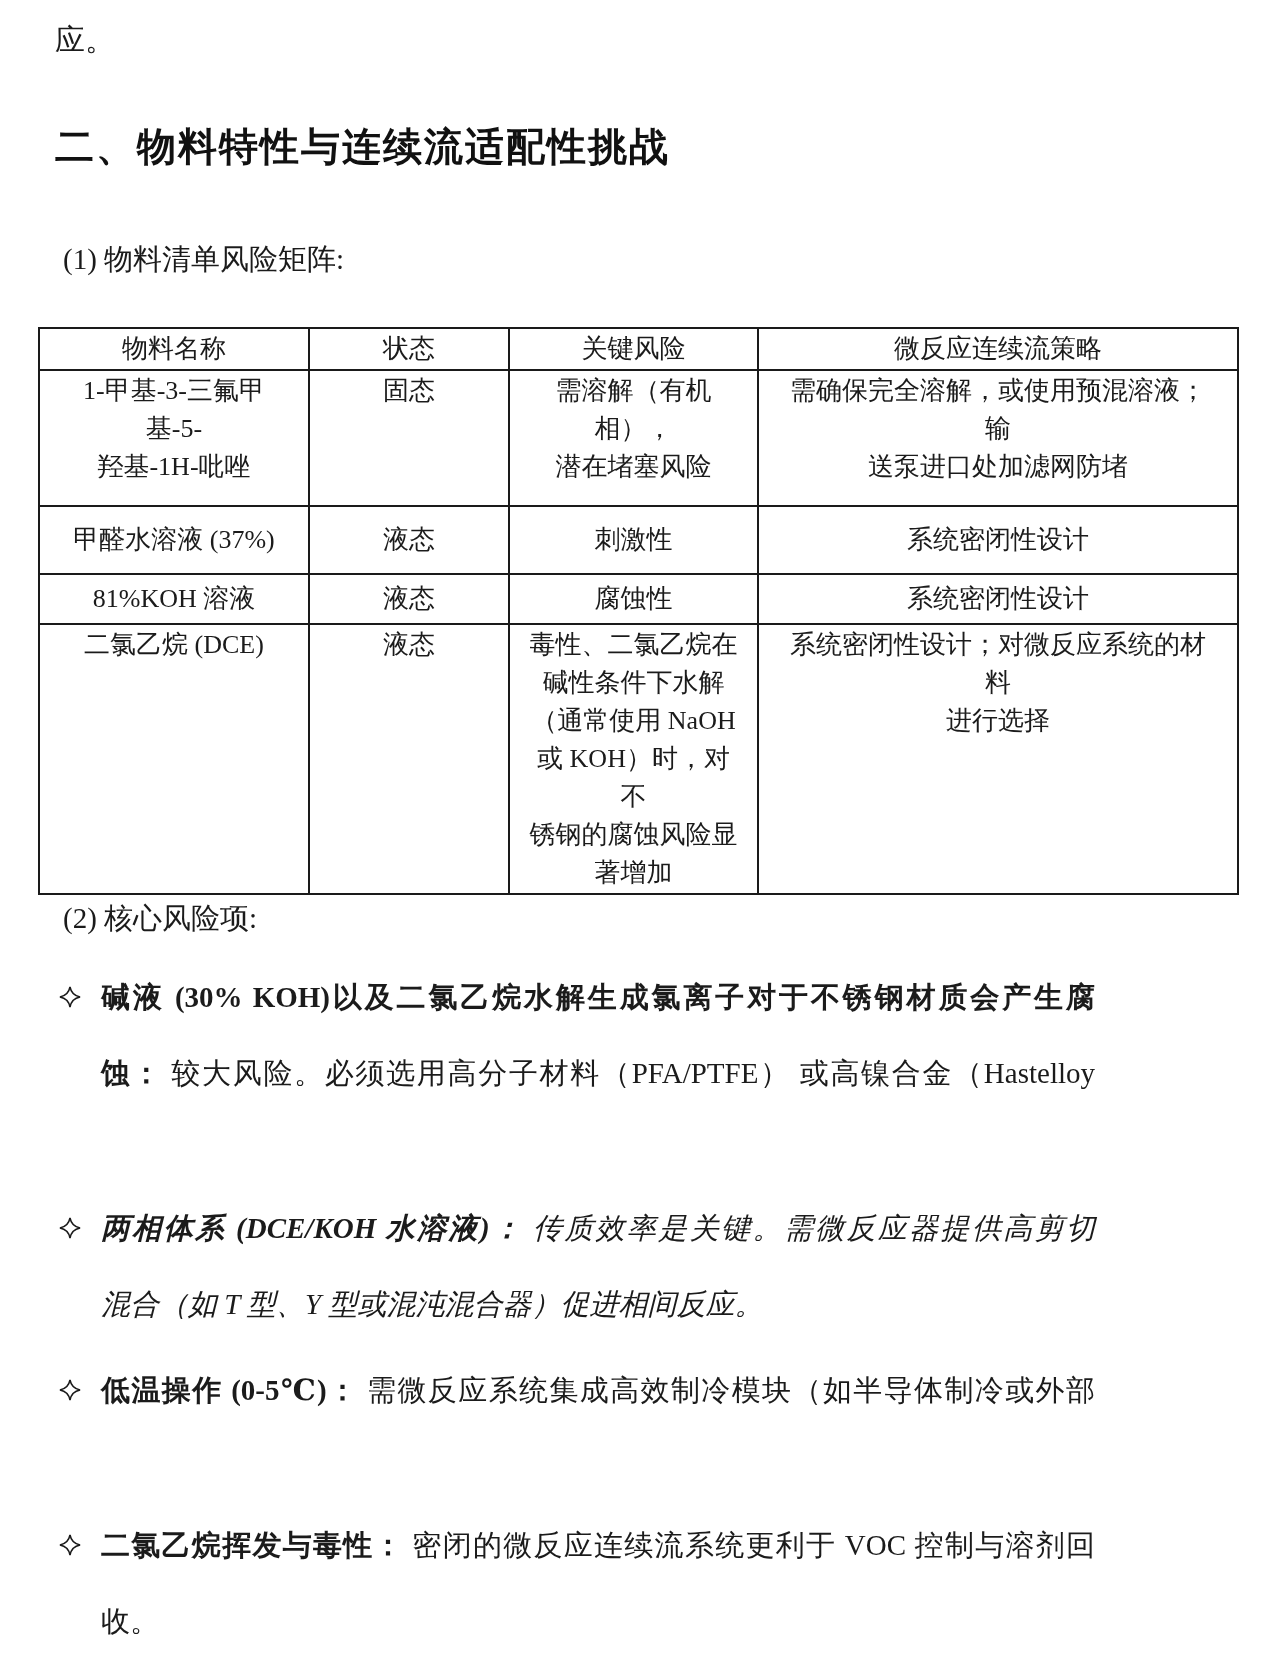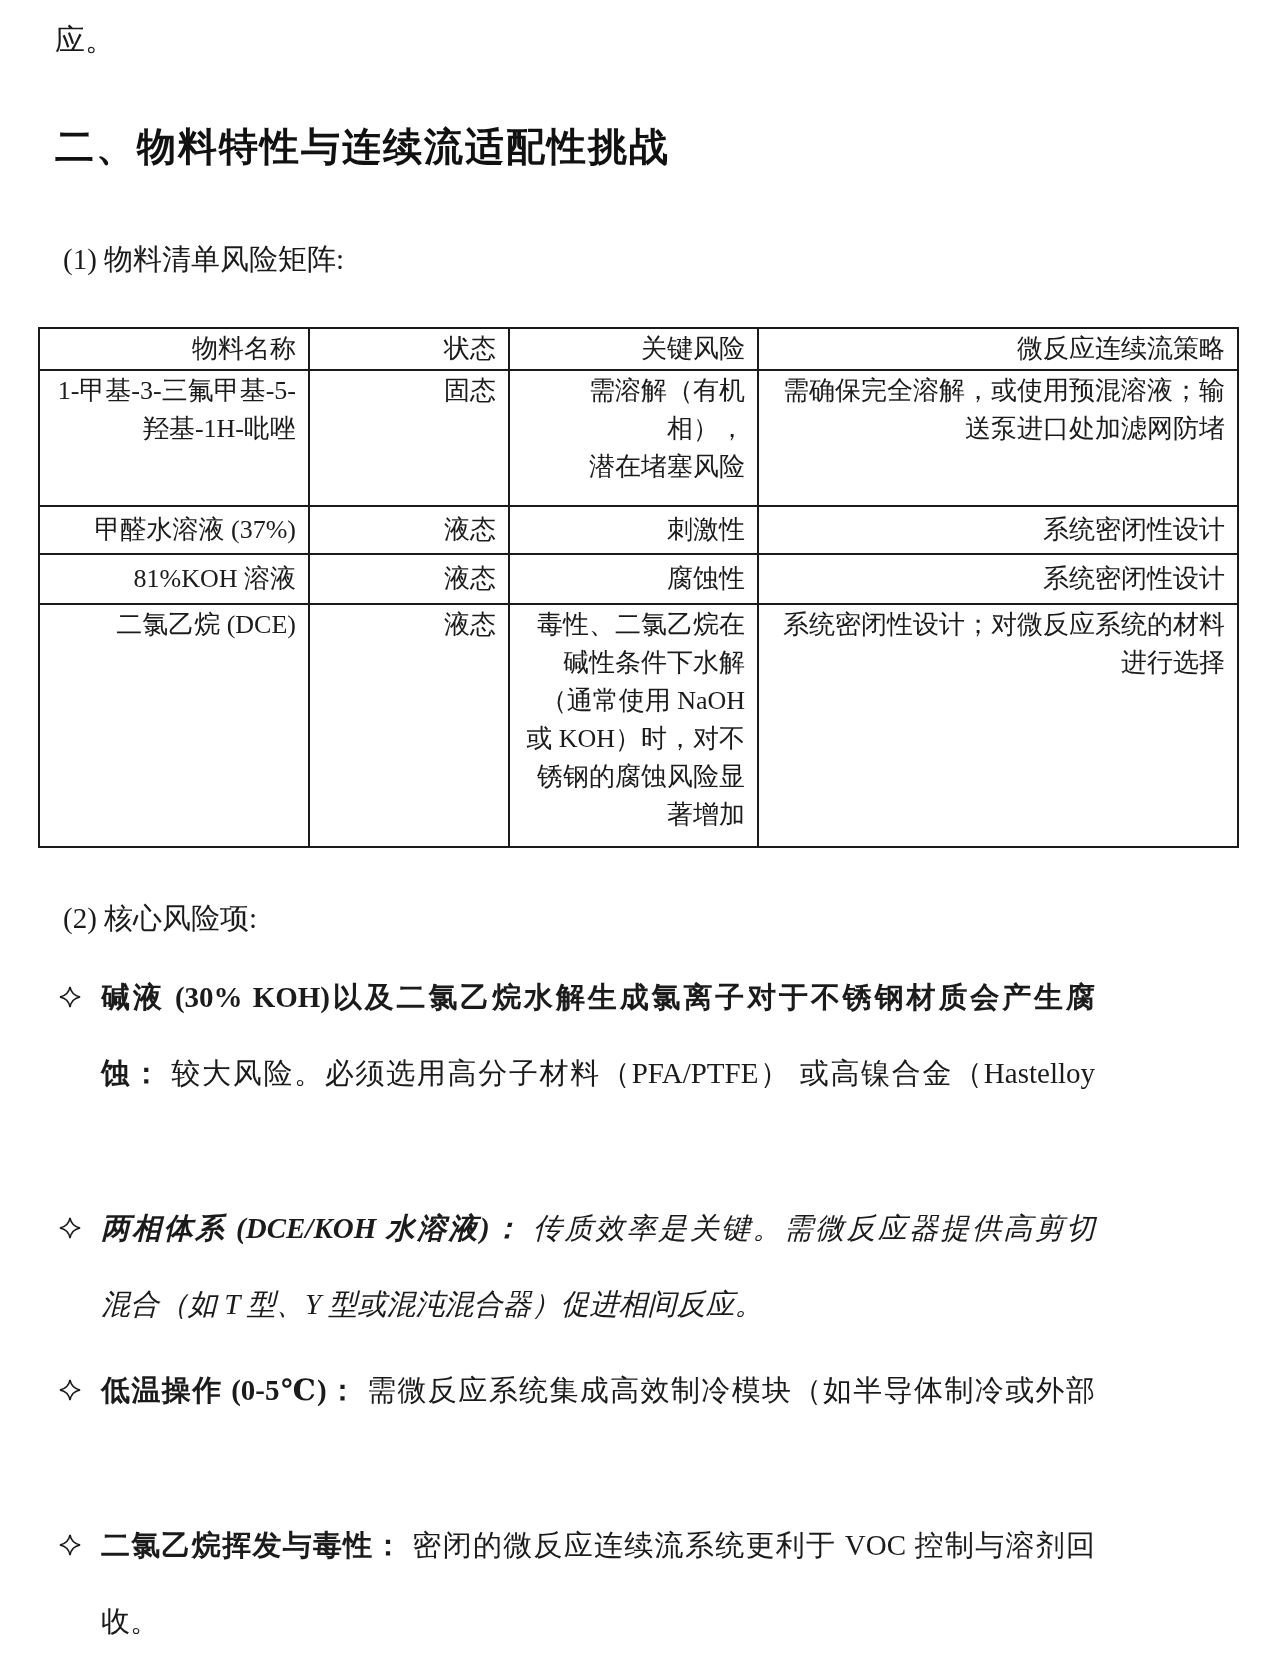--- a/index.html
+++ b/index.html
@@ -17,29 +17,29 @@
   
   .sub{position:absolute;left:63px;font-size:29px;line-height:40px;}
   .sub1{top:239px;}
   .sub2{top:898px;}
   
   table.risk{
     position:absolute;left:38px;top:327px;width:1199px;
     border-collapse:collapse;table-layout:fixed;
   }
   table.risk td,table.risk th{
-    border:2px solid #1a1a1a;padding:1px 12px;text-align:right;
+    border:2px solid #1a1a1a;padding:1px 19px;text-align:center;
     font-size:26px;line-height:38px;font-weight:normal;white-space:pre-line;
     overflow:hidden;
     font-family:Liberation Serif, serif;
   }
   tr.hrow{height:41px;}
   tr.hrow th{vertical-align:middle;}
   tr.r0{height:136px;}  tr.r0 td{vertical-align:top;}
-  tr.r1{height:48px;}   tr.r1 td{vertical-align:middle;}
+  tr.r1{height:68px;}   tr.r1 td{vertical-align:middle;}
   tr.r2{height:50px;}   tr.r2 td{vertical-align:middle;}
   tr.r3{height:243px;}  tr.r3 td{vertical-align:top;border-radius:24px;}
   
   .bullet{position:absolute;left:58px;width:1040px;}
   .b1{top:959px;} .b2{top:1190px;font-style:italic;} .b3{top:1352px;} .b4{top:1507px;}
   .bullet .marker{position:absolute;left:1px;top:27px;width:22px;height:22px;}
   .btext{margin-left:43px;width:994px;font-size:29px;}
   .line{height:76px;line-height:76px;white-space:nowrap;text-align:left;}
   .line.fill{text-align:justify;text-align-last:justify;}
   .bold{font-weight:bold;}

